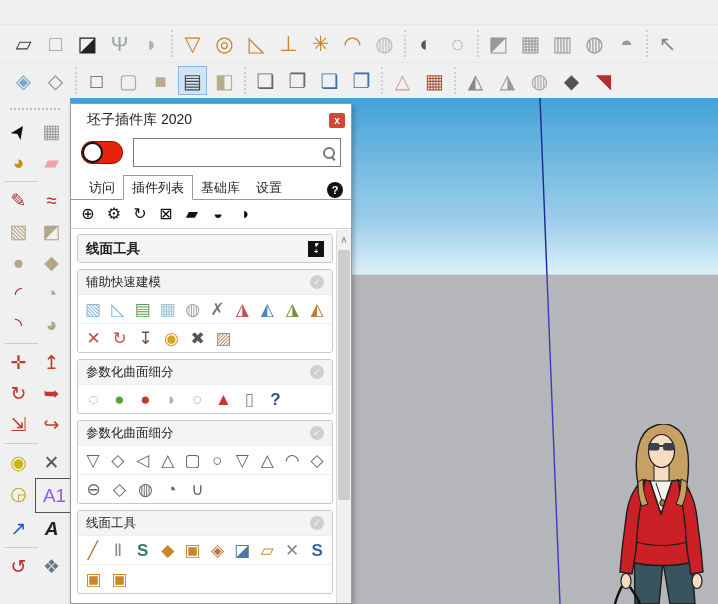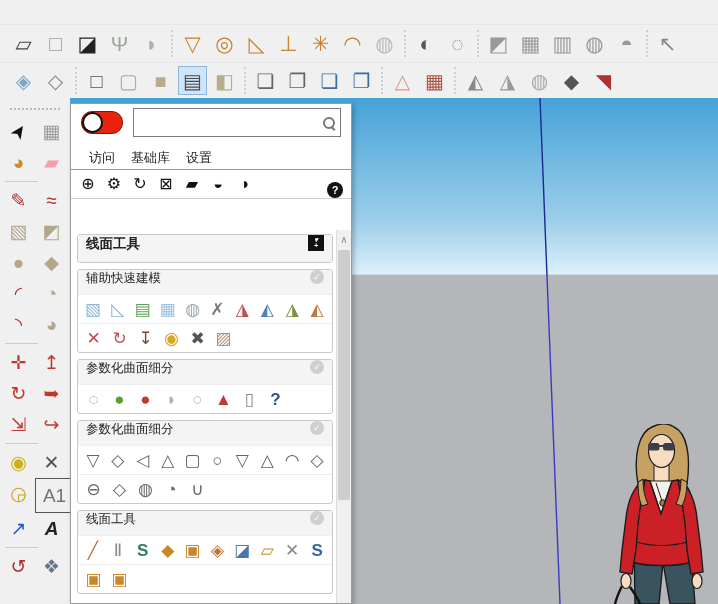--- a/index.html
+++ b/index.html
@@ -61,21 +61,21 @@
   .p-tabs{display:flex;align-items:flex-end;height:24px;padding:0 10px;border-bottom:1px solid #999;font-size:13px;}
   .tab{padding:3px 8px 2px;cursor:default;text-align:right;}
   .tab.active{background:#fff;border:1px solid #999;border-bottom:1px solid #fff;margin-bottom:-1px;}
   .p-help{margin-left:auto;width:16px;height:16px;border-radius:50%;background:#111;color:#fff;
           font-size:11px;font-weight:bold;display:flex;align-items:center;justify-content:center;margin-bottom:3px;}
   .p-tools{display:flex;align-items:center;gap:8px;padding:5px 8px;font-size:16px;border-bottom:1px solid #cfcfcf;}
   .p-tools .ico{width:18px;height:18px;font-size:16px;}
 
   .p-body{position:absolute;top:126px;bottom:0;left:0;right:14px;overflow:hidden;padding:4px 2px 0 4px;}
   .sec{border:1px solid #c9c9c9;border-radius:3px;margin:0 2px 6px 2px;background:#fff;overflow:hidden;}
-  .sec-head{display:flex;align-items:flex-start;height:24px;padding:0 8px;background:#f4f4f4;font-size:12.5px;cursor:default;}
+  .sec-head{display:flex;align-items:center;height:24px;padding:0 8px;background:#f4f4f4;font-size:12.5px;cursor:default;}
   .cat .sec-head{height:27px;font-size:13.5px;}
   .sec-title.bold{font-weight:bold;}
   .blk{margin-left:auto;width:16px;height:16px;background:#111;color:#fff;display:flex;flex-direction:column;
        align-items:center;justify-content:center;font-size:7px;line-height:0.9;font-weight:bold;}
   .check{margin-left:auto;width:14px;height:14px;border-radius:50%;background:#cfcfcf;color:#fff;
          font-size:9px;display:flex;align-items:center;justify-content:center;}
   .irow{display:flex;align-items:center;gap:1px;padding:2px 3px;font-size:17px;border-top:1px solid #eee;}
   .irow .ico{width:25px;height:24px;font-size:17px;}
 
   
@@ -184,21 +184,21 @@
       <span class="ico" style="color: rgb(192, 57, 43);">✛</span>
       <span class="ico" style="color: rgb(192, 57, 43);">↥</span>
       <span class="ico" style="color: rgb(192, 57, 43);">↻</span>
       <span class="ico" style="color: rgb(192, 57, 43);">➥</span>
       <span class="ico" style="color: rgb(192, 57, 43);">⇲</span>
       <span class="ico" style="color: rgb(192, 57, 43);">↪</span>
       <span class="ico sep"></span>
       <span class="ico" style="color: rgb(201, 178, 30);">◉</span>
       <span class="ico" style="color: rgb(85, 85, 85);">✕</span>
       <span class="ico" style="color: rgb(201, 165, 42);">◶</span>
-      <span class="ico boxed" style="color: #737373;">A1</span>
+      <span class="ico boxed" style="color: #8b5cf6;">A1</span>
       <span class="ico" style="color: rgb(34, 85, 204);">↗</span>
       <span class="ico bolditalic" style="color: rgb(34, 34, 34);">A</span>
       <span class="ico sep"></span>
       <span class="ico" style="color: rgb(176, 48, 48);">↺</span>
       <span class="ico" style="color: rgb(102, 119, 138);">❖</span>
     </div>
 
   <div class="viewport">
     <svg class="axis" width="648" height="506">
       <line x1="470" y1="0" x2="477" y2="178" stroke-width="1.4" stroke="#1b2a8e"></line>
@@ -233,34 +233,39 @@
       <path d="M79,58 C79,68 77,76 74,82 L68,80 C72,72 73,62 73,55 Z" stroke="#1c1c1c" stroke-width="1" fill="#c6a163"></path>
 
       <ellipse cx="18" cy="157" rx="5" ry="7.5" stroke="#1c1c1c" stroke-width="1.2" fill="#f6ddc1"></ellipse>
       <ellipse cx="89" cy="157" rx="5" ry="7.5" stroke="#1c1c1c" stroke-width="1.2" fill="#f6ddc1"></ellipse>
 
       <path d="M14,162 C10,170 8,176 7,180 M22,163 C27,170 30,175 32,180" fill="none" stroke-width="2.4" stroke="#111111"></path>
     </svg>
   </div>
 
   <div class="panel">
+    <div class="p-title">
+      <span>坯子插件库 2020</span>
+      <span class="p-close">x</span>
+    </div>
 
     <div class="p-controls">
       <span class="toggle">
           <span class="knob"></span>
         </span>
       <span class="search">
         <input type="text" placeholder="" style="">
         <span class="mag"></span>
       </span>
     </div>
 
     <div class="p-tabs">
 
     <span class="tab">访问</span>
+        <span class="tab active">插件列表</span>
         <span class="tab">基础库</span>
         <span class="tab">设置</span>
       </div>
     <span class="p-help" style="position:absolute;right:8px;top:78px;">?</span>
 
     <div class="p-tools">
 
     <span class="ico" style="color: rgb(17, 17, 17);">⊕</span>
         <span class="ico" style="color: rgb(17, 17, 17);">⚙</span>
         <span class="ico" style="color: rgb(17, 17, 17);">↻</span>

